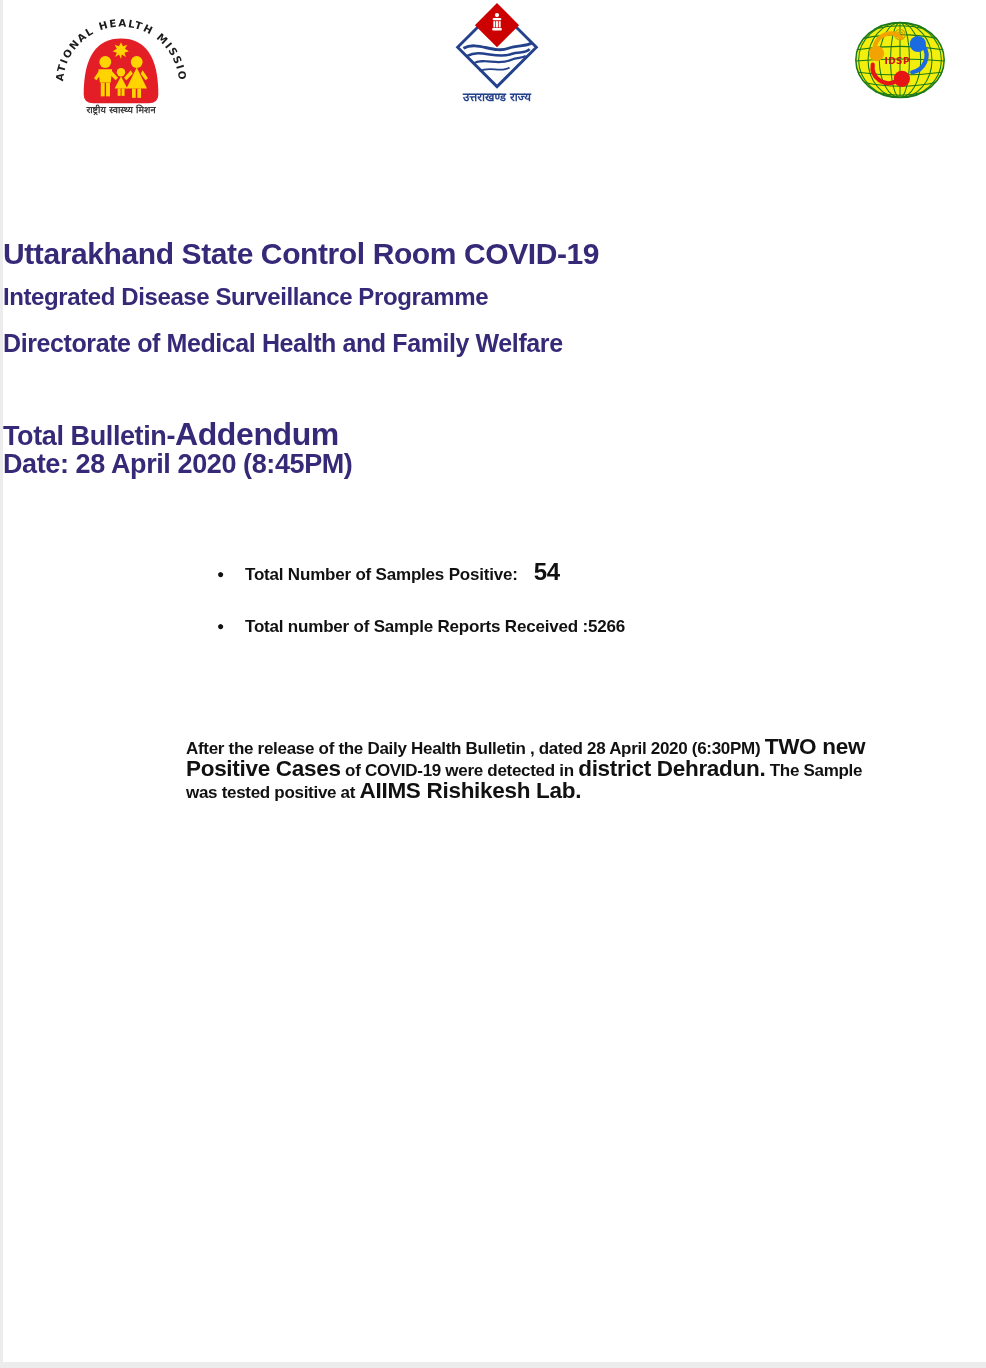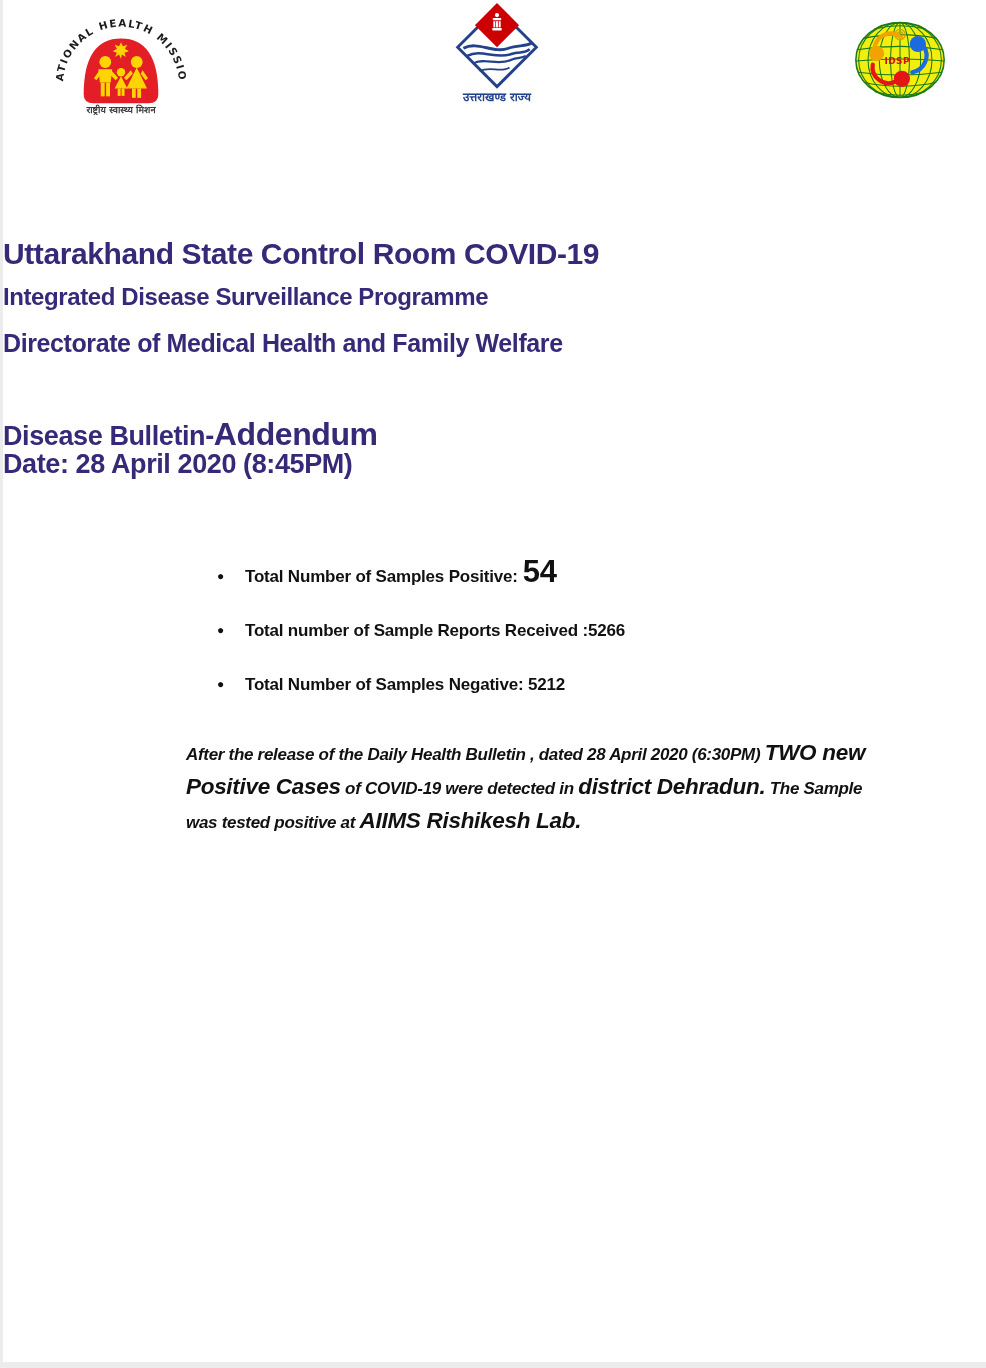--- a/index.html
+++ b/index.html
@@ -50,30 +50,29 @@
     margin-bottom: 25px; letter-spacing: -0.2px;
     white-space: nowrap;
   }
   .stats li::before {
     content: "●";
     font-size: 12px;
     display: inline-block;
     width: 28px;
     vertical-align: 2px;
   }
-  .stat-value { font-size: 31px; margin-left: 5px; }
+  .stat-value { font-size: 24px; margin-left: 16px; }
 
   
   .addendum {
     position: absolute; left: 183px; top: 737px;
     width: 706px; margin: 0;
     color: #111111; font-weight: bold;
-    font-size: 17px; line-height: 32px;
+    font-size: 17px; line-height: 20px;
     letter-spacing: -0.3px;
-    font-style: italic;
   }
   .addendum .seg-large { font-size: 22.5px; }
 </style>
 </head>
 <body>
 
 <div class="viewport">
   <div class="page">
 
     <div class="logo logo-nhm">
@@ -166,25 +165,24 @@
           <rect x="45" y="29" width="10" height="2.6" rx="1"></rect>
         </g>
         <text x="50" y="105" text-anchor="middle" font-size="12" font-weight="bold" fill="#24418c">उत्तराखण्ड राज्य</text>
       </svg>
     </div>
 
     <h1 class="center-line title">Uttarakhand State Control Room COVID-19</h1>
     <h2 class="center-line directorate">Directorate of Medical Health and Family Welfare</h2>
     <h2 class="center-line subtitle">Integrated Disease Surveillance Programme</h2>
 
-    <div class="center-line bulletin"><span>Disease Bulletin-</span><span class="suffix">Addendum</span></div>
+    <div class="center-line bulletin"><span>Total Bulletin-</span><span class="suffix">Addendum</span></div>
     <div class="center-line dateline">Date: 28 April 2020 (8:45PM)</div>
 
     <ul class="stats">
       <li><span>Total Number of Samples Positive:</span><span class="stat-value">54</span></li>
       <li><span>Total number of Sample Reports Received :5266</span><span class="stat-value"></span></li>
-      <li><span>Total Number of Samples Negative: 5212</span><span class="stat-value"></span></li>
     </ul>
 
     <p class="addendum"><span class="seg-normal">After the release of the Daily Health Bulletin , dated 28 April 2020 (6:30PM) </span><span class="seg-large">TWO new Positive Cases</span><span class="seg-normal"> of COVID-19 were detected in </span><span class="seg-large">district Dehradun.</span><span class="seg-normal"> The Sample was tested positive at </span><span class="seg-large">AIIMS Rishikesh Lab.</span></p>
 
   </div>
 </div>
 
 </body></html>

